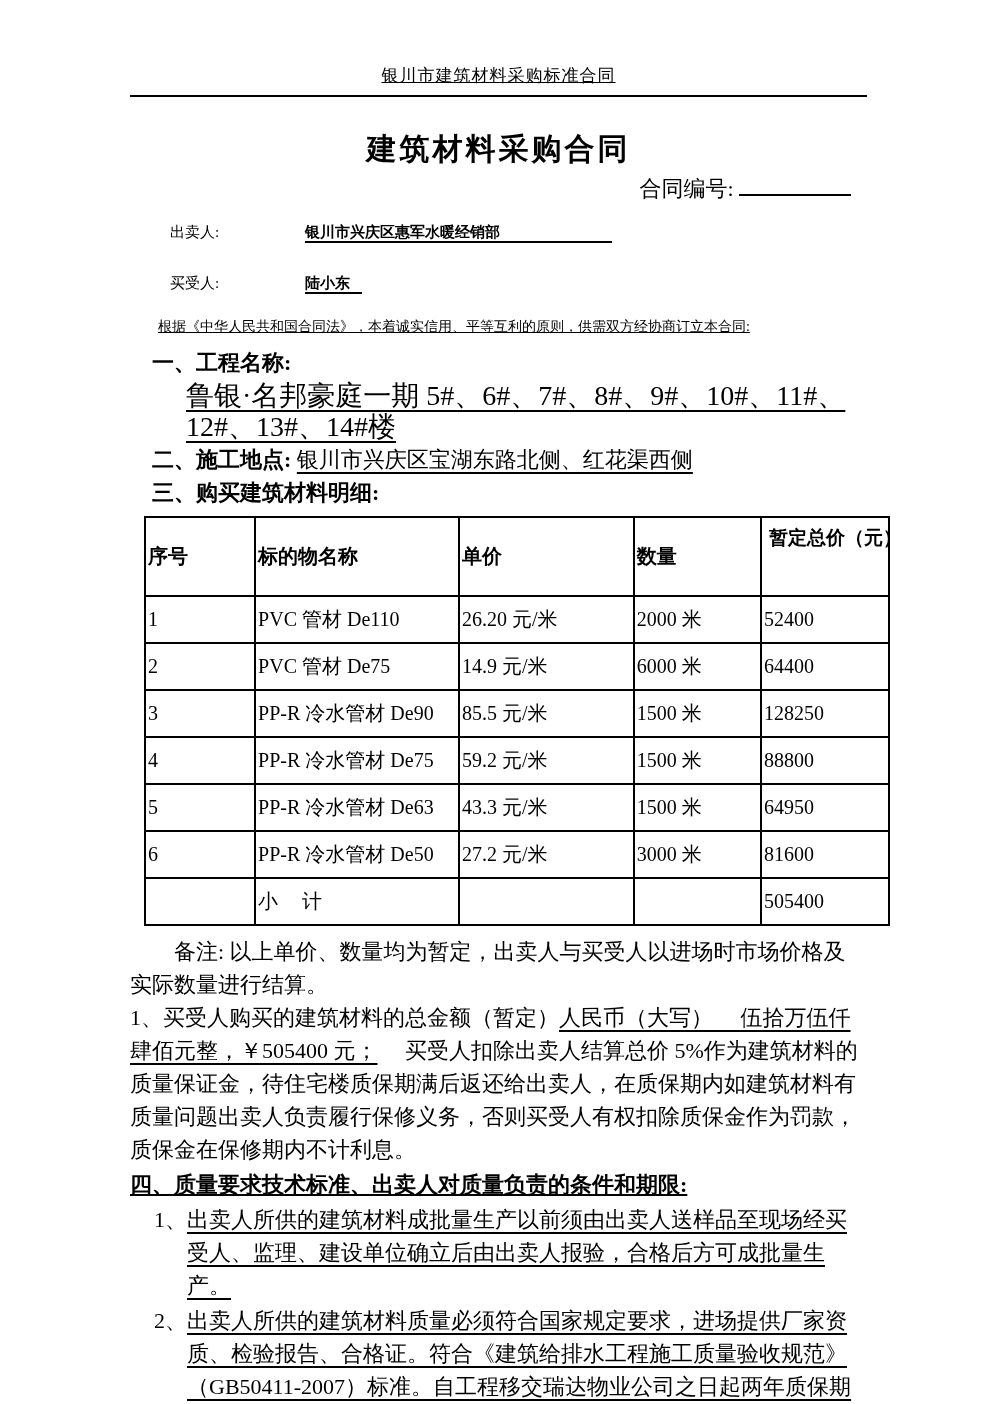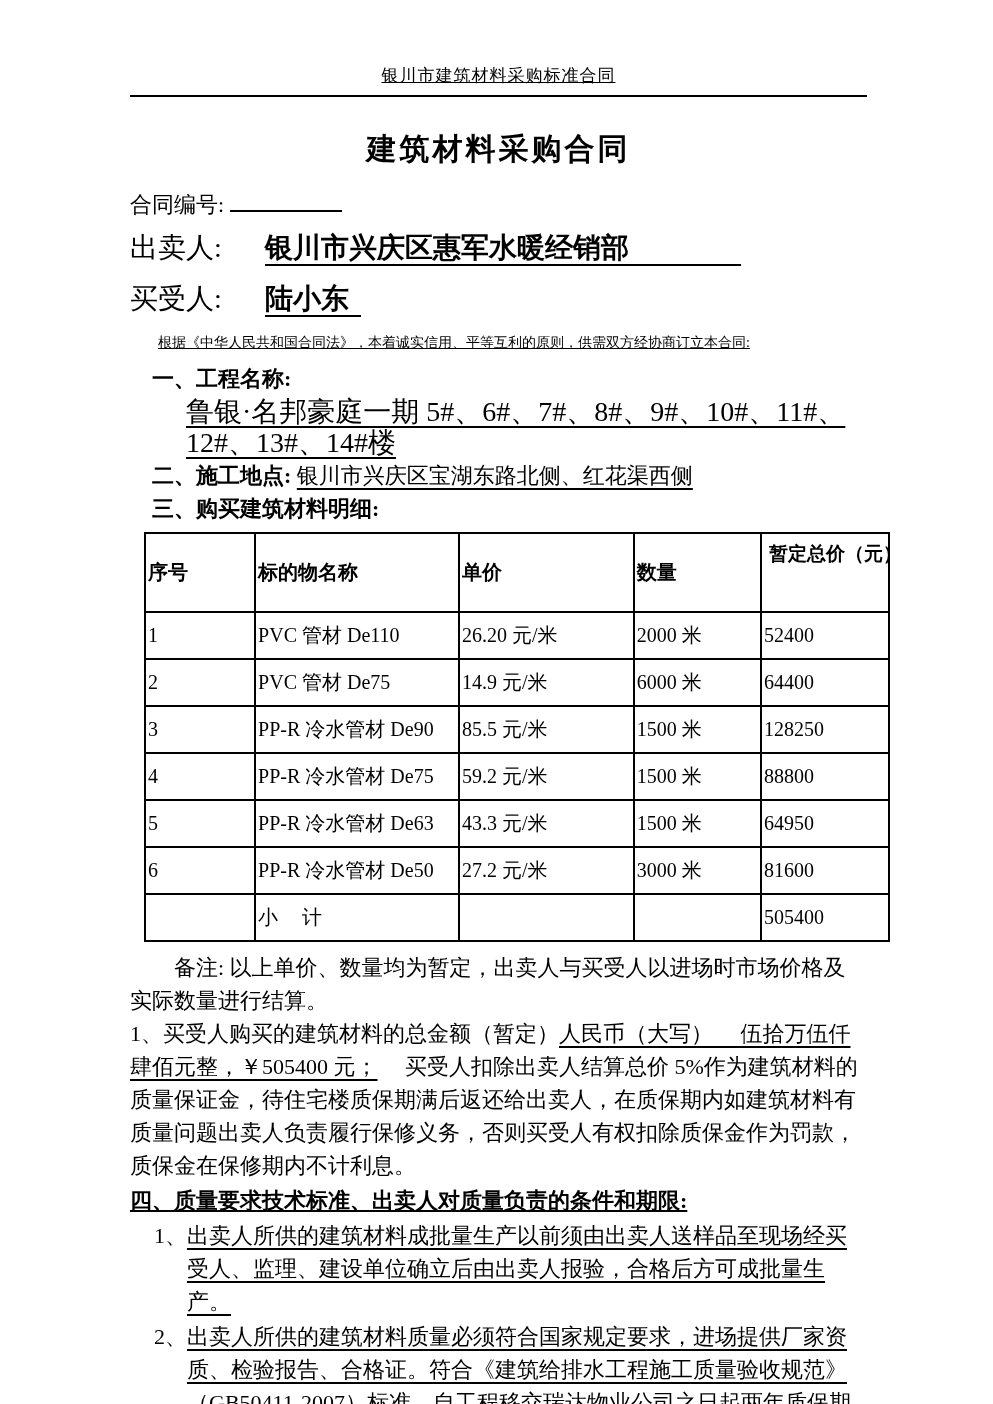--- a/index.html
+++ b/index.html
@@ -8,24 +8,24 @@
     font-family: "Liberation Serif", "DejaVu Serif", serif;
     color: #000; position: relative; overflow: hidden;
   }
   .page { box-sizing: border-box; width: 993px; height: 1404px; padding: 64px 126px 0 130px; }
 
   .doc-header { text-align: center; font-size: 17px; letter-spacing: 1px; text-decoration: underline; }
   .header-rule { border: none; border-top: 2px solid #000; margin: 8px 0 0 0; }
 
   .title { text-align: center; font-size: 30px; font-weight: bold; letter-spacing: 3px; margin: 32px 0 0 0; }
 
-  .contract-no { margin-top: 20px; font-size: 22px; padding-right: 16px; }
+  .contract-no { margin-top: 4px; font-size: 22px; text-align: right; padding-right: 16px; }
   .blank-line { display: inline-block; width: 112px; height: 20px; border-bottom: 2px solid #000; }
 
-  .party-line { font-size: 28px; margin-top: 13px; height: 38px; line-height: 30px; }
+  .party-line { font-size: 15px; margin-top: 13px; height: 38px; line-height: 30px; margin-left: 40px; }
   .party-label { display: inline-block; width: 135px; }
   .party-value { font-weight: bold; border-bottom: 2px solid #000; padding-bottom: 1px; }
   .party-value.seller { padding-right: 112px; }
   .party-value.buyer  { padding-right: 12px; }
 
   .para { font-size: 14px; line-height: 37px; margin: 2px 0 0 0; text-indent: 2em; text-decoration: underline; }
 
   .sec-line { font-size: 22px; line-height: 31px; margin: 2px 0 0 22px; }
   .sec-title { font-weight: bold; }
   .u { text-decoration: underline; text-underline-offset: 5px; text-decoration-thickness: 1.5px; }

